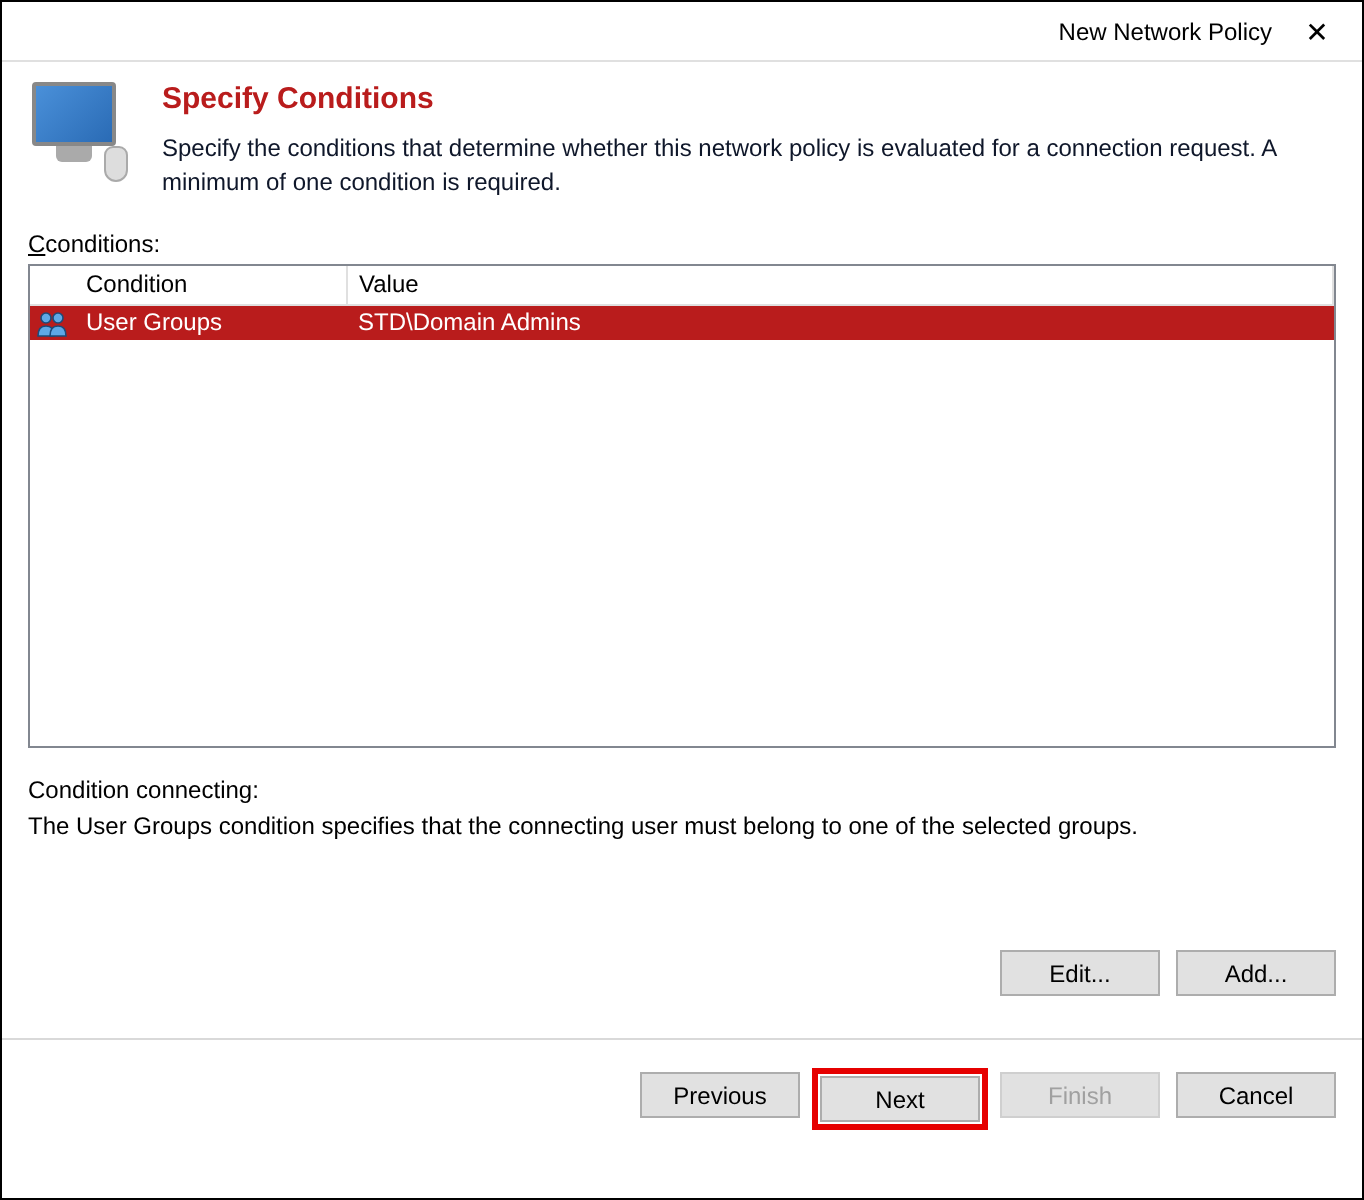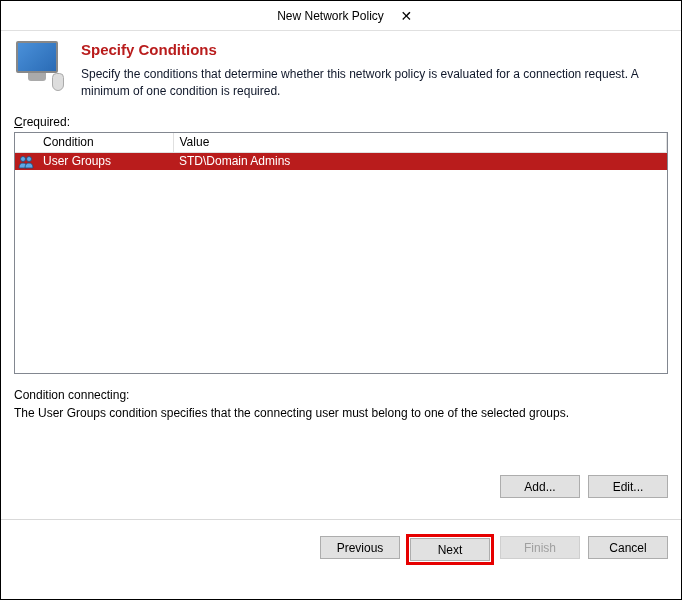--- a/index.html
+++ b/index.html
@@ -12,21 +12,21 @@
       width: 682px;
       height: 600px;
       border: 1px solid #000;
       display: flex;
       flex-direction: column;
     }
     .titlebar {
       height: 30px;
       display: flex;
       align-items: center;
-      justify-content: center;
+      justify-content: flex-end;
       padding: 0 0 0 24px;
       border-bottom: 1px solid #e0e0e0;
     }
     .titlebar-title { font-size: 12px; }
     .close-btn {
       width: 45px;
       height: 29px;
       display: flex;
       align-items: center;
       justify-content: center;
@@ -206,21 +206,21 @@
   <div class="header-icon">
     <div class="monitor"></div>
     <div class="mouse"></div>
   </div>
   <div class="header-text">
     <div class="header-title">Specify Conditions</div>
     <div class="header-subtitle">Specify the conditions that determine whether this network policy is evaluated for a connection request. A minimum of one condition is required.</div>
   </div>
 </div>
 
-<div class="conditions-label"><u>C</u><span>required:</span></div>
+<div class="conditions-label"><u>C</u><span>conditions:</span></div>
 
 <div class="conditions-box">
   <table class="conditions-table">
     <thead>
       <tr>
         <th></th>
         <th>Condition</th>
         <th>Value</th>
       </tr>
     </thead>
@@ -240,22 +240,22 @@
     </tbody>
   </table>
 </div>
 
 <div class="description-area">
   <div class="description-label">Condition connecting:</div>
   <div class="description-text">The User Groups condition specifies that the connecting user must belong to one of the selected groups.</div>
 </div>
 
 <div class="action-buttons">
+  <button>Edit...</button>
   <button>Add...</button>
-  <button>Edit...</button>
 </div>
 
 <div class="footer">
   <button>Previous</button>
   <span class="next-highlight">
     <button>Next</button>
   </span>
   <button disabled="">Finish</button>
   <button>Cancel</button>
 </div>

